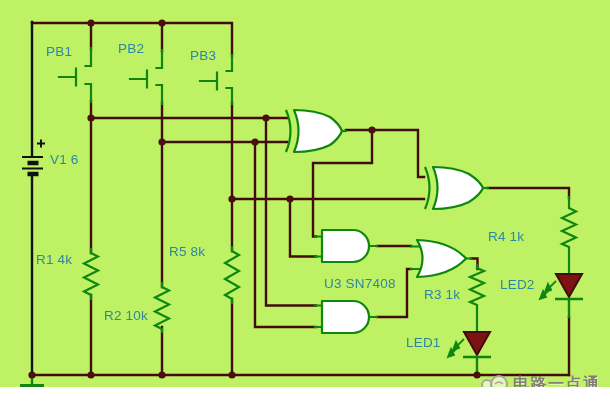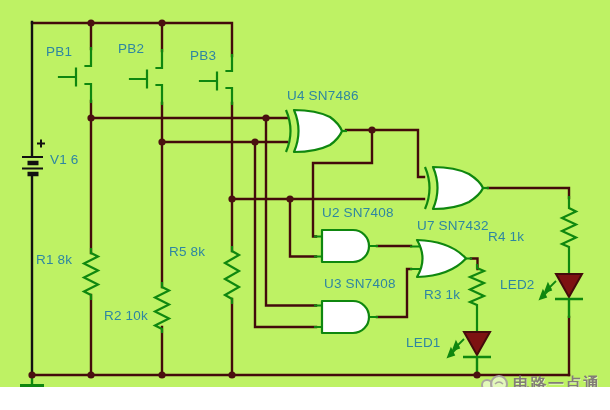--- a/index.html
+++ b/index.html
@@ -161,29 +161,26 @@
     <circle cx="162" cy="375" r="3.6"></circle>
         <circle cx="232" cy="375" r="3.6"></circle>
     <circle cx="477" cy="375" r="3.6"></circle>
   </g>
 </svg>
 
 <div class="lbl" style="left:46px;top:45px">PB1</div>
 <div class="lbl" style="left:118px;top:42px">PB2</div>
 <div class="lbl" style="left:190px;top:49px">PB3</div>
 <div class="lbl" style="left:50px;top:153px">V1 6</div>
-<div class="lbl" style="left:36px;top:253px">R1 8k</div>
+<div class="lbl" style="left:36px;top:253px">R1 4k</div>
 <div class="lbl" style="left:104px;top:309px">R2 10k</div>
 <div class="lbl" style="left:169px;top:245px">R5 8k</div>
 <div class="lbl" style="left:424px;top:288px">R3 1k</div>
 <div class="lbl" style="left:488px;top:230px">R4 1k</div>
-<div class="lbl" style="left:287px;top:89px">U4 SN7486</div>
-<div class="lbl" style="left:322px;top:206px">U2 SN7408</div>
 <div class="lbl" style="left:324px;top:277px">U3 SN7408</div>
-<div class="lbl" style="left:417px;top:219px">U7 SN7432</div>
 <div class="lbl" style="left:406px;top:336px">LED1</div>
 <div class="lbl" style="left:500px;top:278px">LED2</div>
 
 <div class="watermark">
   <svg class="wm-logo" width="30" height="26" viewBox="0 0 30 26">
     <circle cx="8" cy="14" r="5" fill="rgba(255,255,255,0.55)" stroke="#aaa59f" stroke-width="2"></circle>
     <circle cx="20" cy="13" r="8" fill="rgba(255,255,255,0.55)" stroke="#aaa59f" stroke-width="2"></circle>
     <path d="M16,13 q4,-4 8,0" fill="none" stroke="#aaa59f" stroke-width="1.5"></path>
   </svg>
   <span>电路一点通</span>

